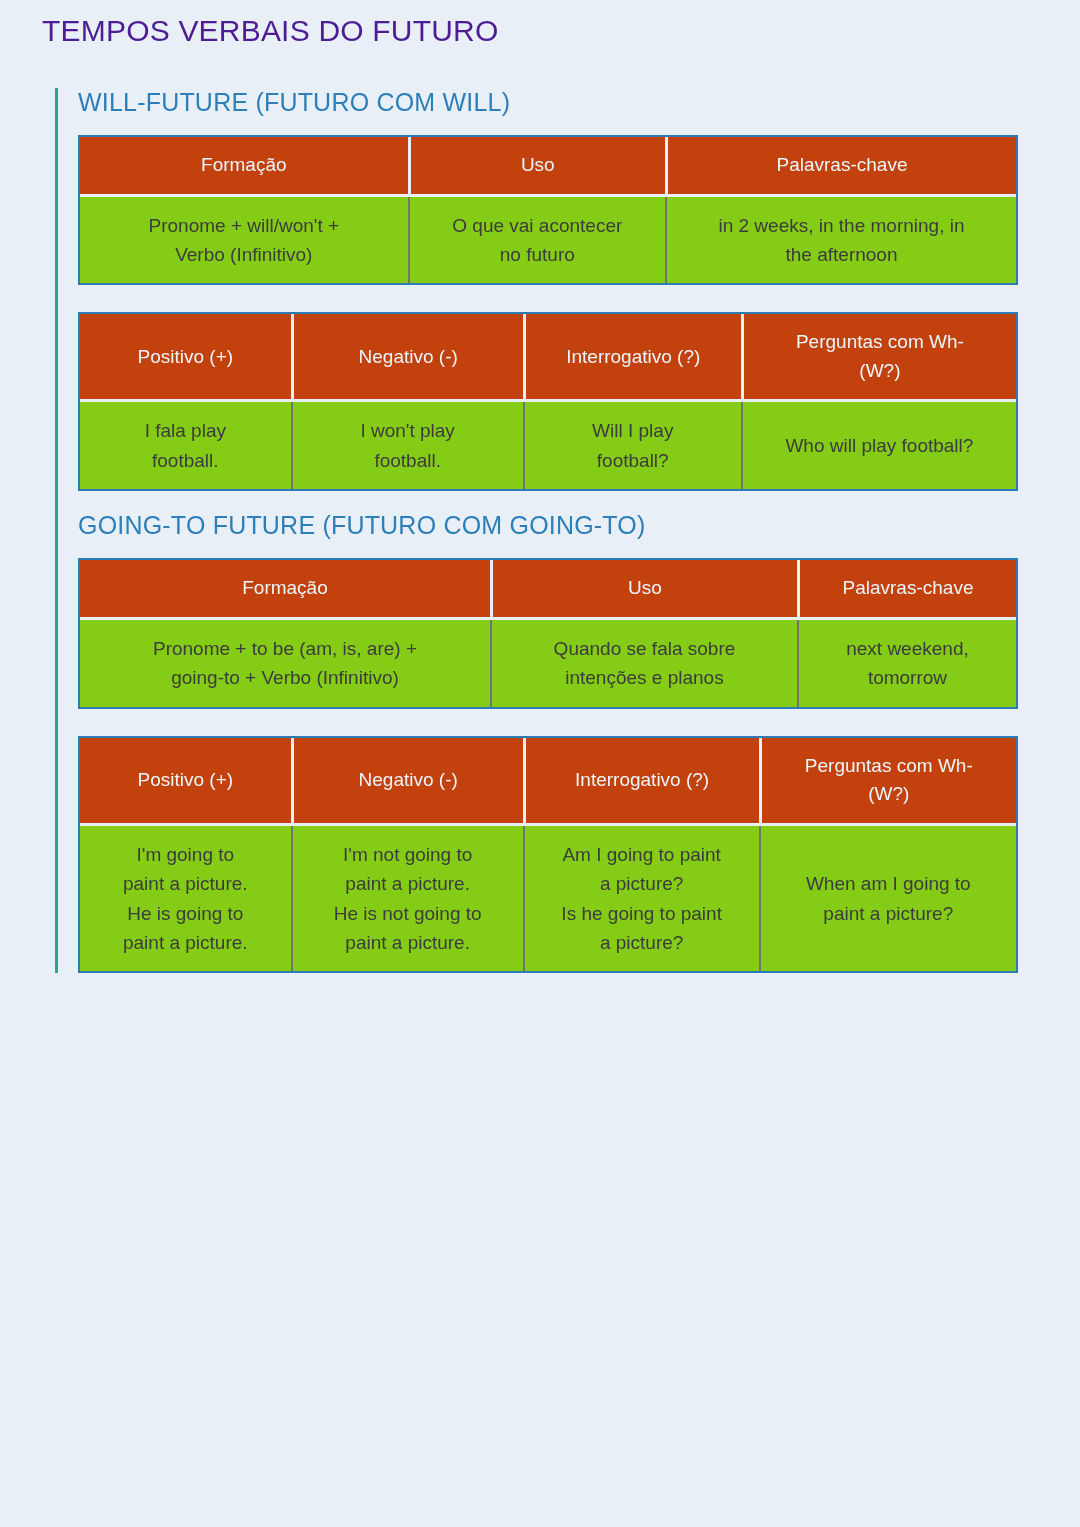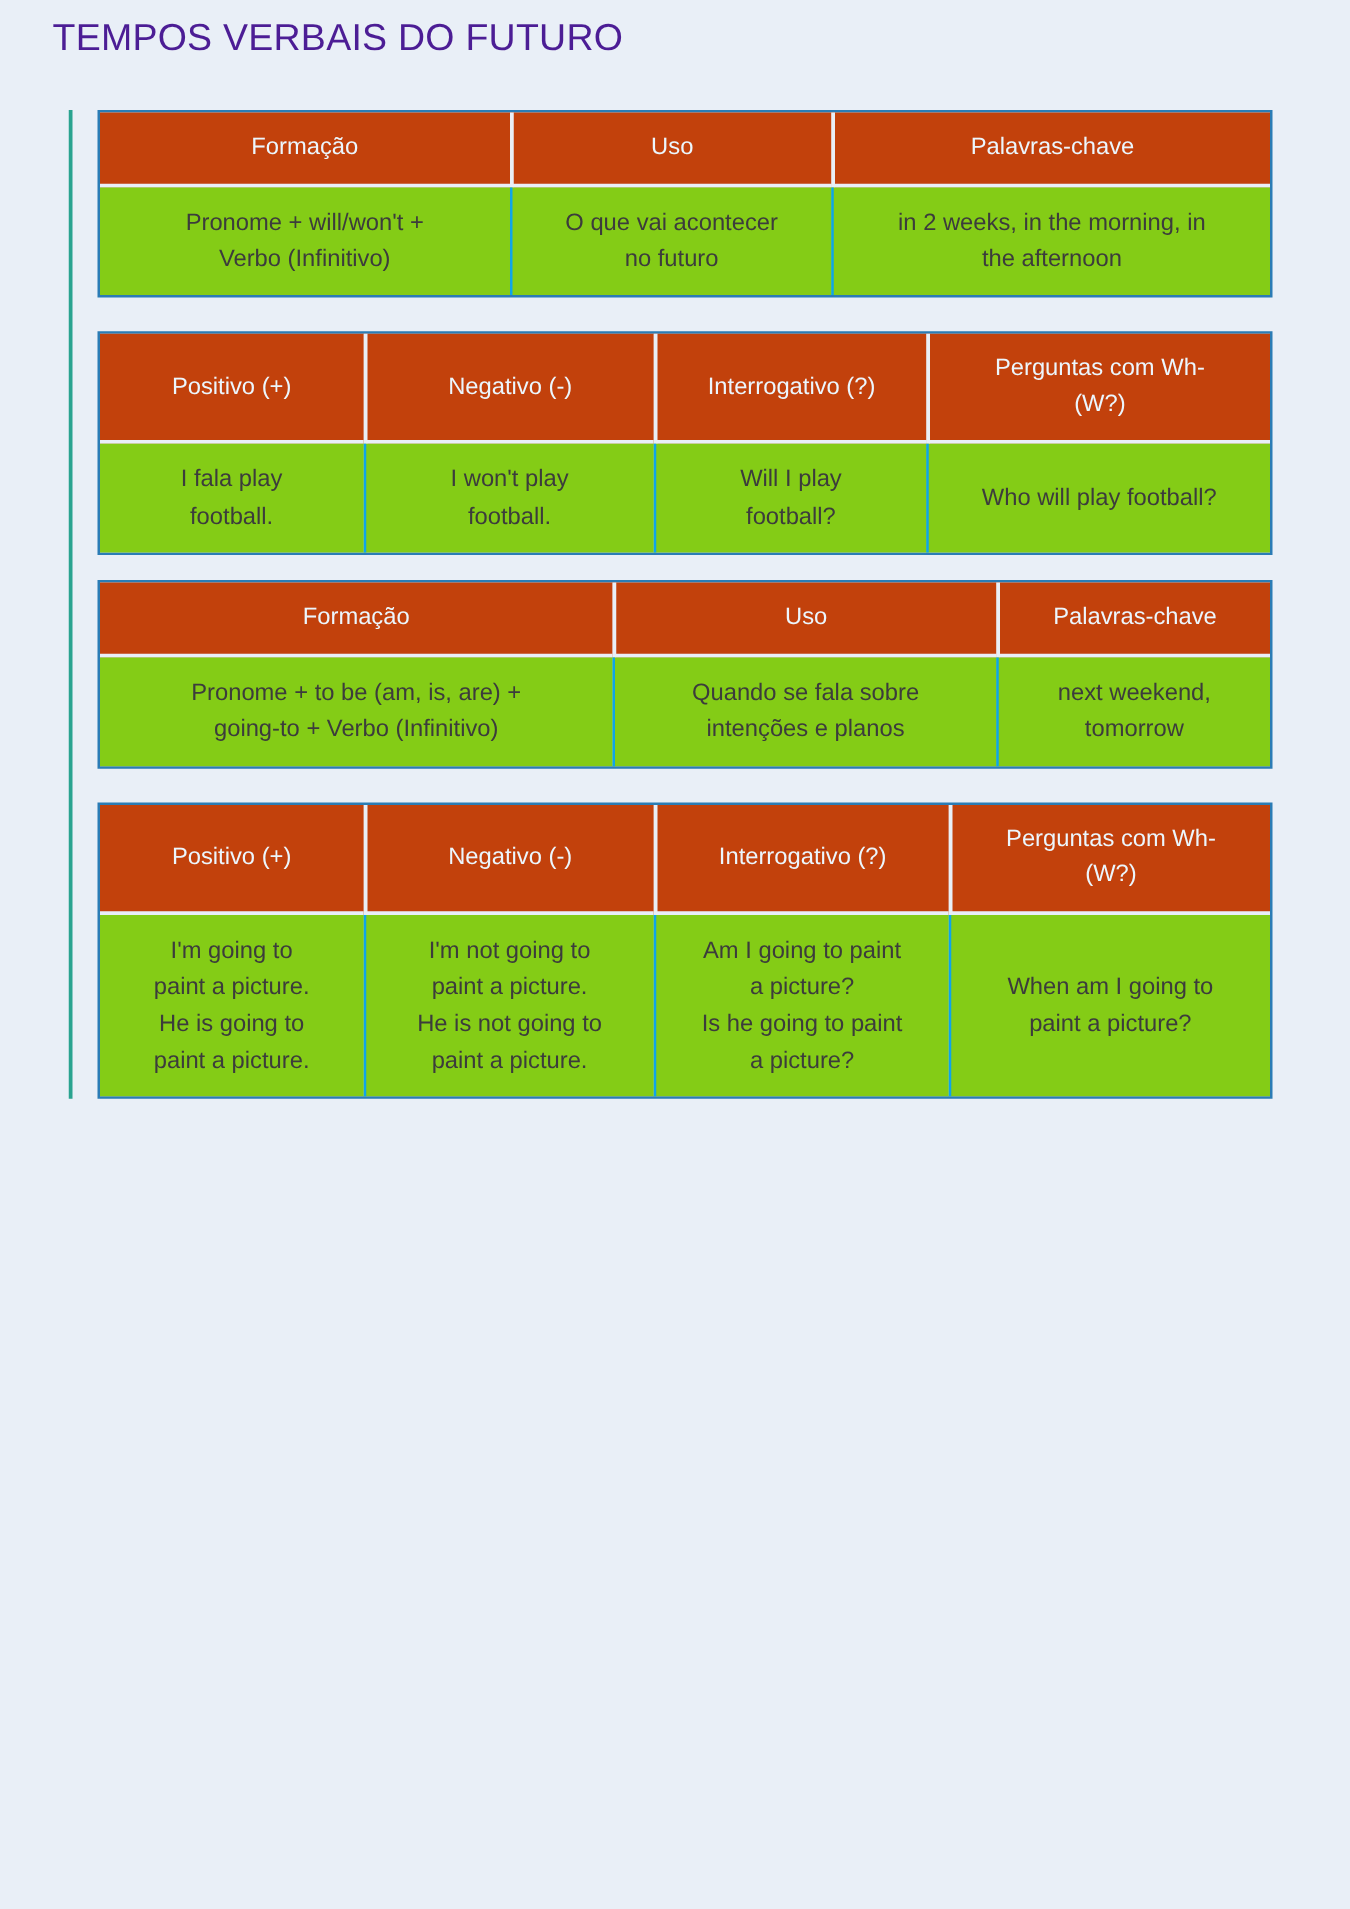--- a/index.html
+++ b/index.html
@@ -77,33 +77,34 @@
     background: #84cc16;
     color: #3c3c3c;
     font-size: 19px;
     line-height: 1.55;
     padding: 14px 10px;
     text-align: center;
     vertical-align: middle;
     white-space: pre-line;
   }
   table.data-table td + td {
-    border-left: 2px solid #0ea5e9;
+    border-left: 2px solid #737373;
   }
 </style>
 </head>
 <body>
 
 <div class="page">
 
   <h1 class="page-title">TEMPOS VERBAIS DO FUTURO</h1>
 
   <div class="sections-wrap">
 
     <div class="section">
+      <h2 class="section-heading">WILL-FUTURE (FUTURO COM WILL)</h2>
 
       <table class="data-table">
         <colgroup>
           <col style="width:35%">
             <col style="width:27.5%">
             <col style="width:37.5%">
         </colgroup>
         <thead>
           <tr>
             <th>Formação</th>
@@ -147,20 +148,21 @@
 football.</td>
             <td>Will I play
 football?</td>
             <td>Who will play football?</td>
           </tr>
         </tbody>
       </table>
     </div>
 
     <div class="section">
+      <h2 class="section-heading">GOING-TO FUTURE (FUTURO COM GOING-TO)</h2>
 
       <table class="data-table">
         <colgroup>
           <col style="width:43.8%">
             <col style="width:32.8%">
             <col style="width:23.4%">
         </colgroup>
         <thead>
           <tr>
             <th>Formação</th>

